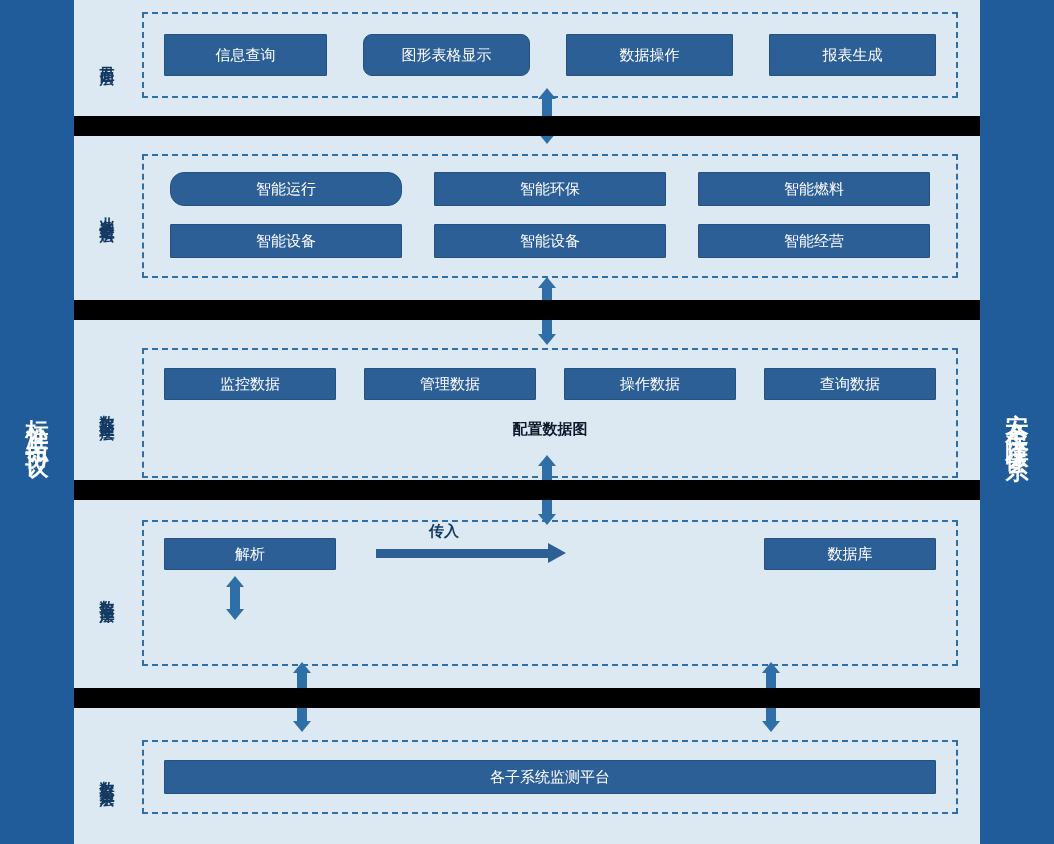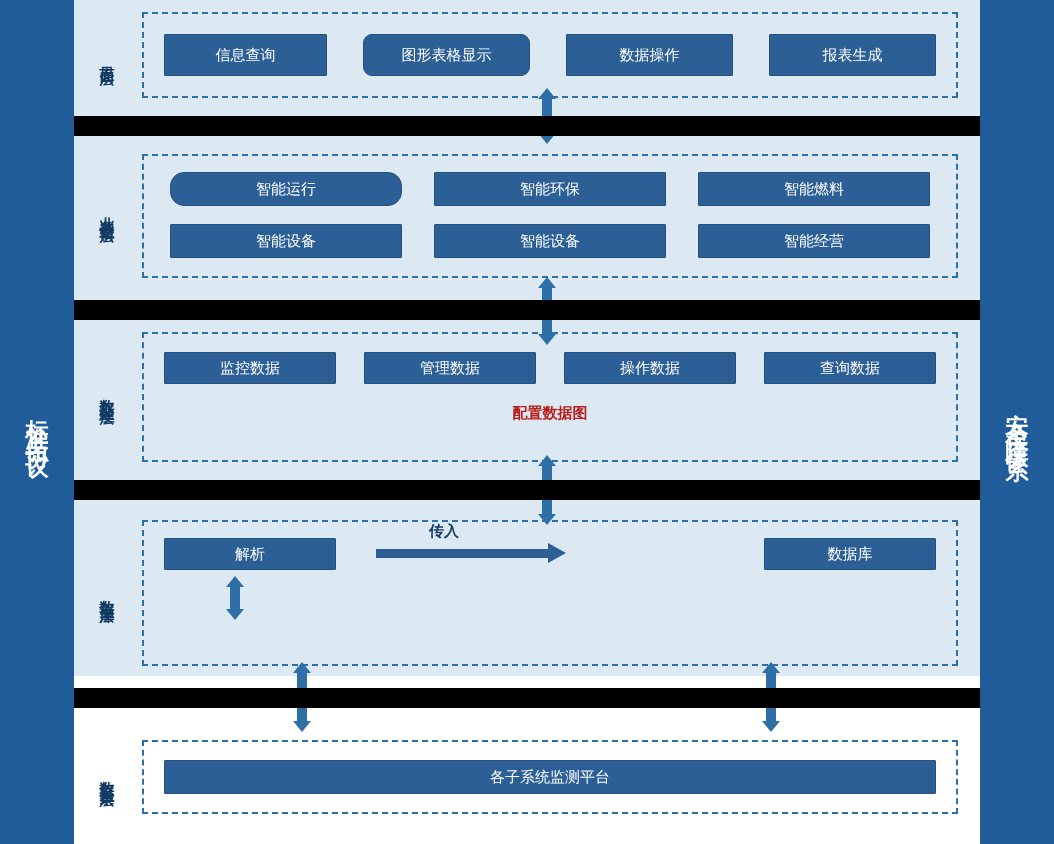--- a/index.html
+++ b/index.html
@@ -43,21 +43,21 @@
     line-height: 1;
     white-space: nowrap;
   }
 
   
   #center {
     position: absolute;
     left: 74px;
     top: 0;
     width: 906px;
-    height: 676px;
+    height: 844px;
     background: #dce9f2;
   }
 
   .layer {
     position: absolute;
     left: 0;
     width: 906px;
     box-sizing: border-box;
     display: flex;
     align-items: stretch;
@@ -212,33 +212,33 @@
     </div>
 
     <div>
       <div class="arrowHeadUp" style="left:464px; top:277px;"></div>
       <div class="vArrow" style="left:468px; top:288px; height:46px;"></div>
       <div class="arrowHeadDown" style="left:464px; top:334px;"></div>
     </div>
 
     <div class="band" style="top:300px;"></div>
 
-    <div class="layer" style="top:304px; height:180px;">
+    <div class="layer" style="top:320px; height:180px;">
       <div class="layer-label">
         <span class="vtext">数据处理层</span>
       </div>
       <div class="layer-body" style="margin-top:28px; margin-bottom:22px;">
         <div class="row" style="padding:18px 20px 0 20px;">
           <div class="box" style="width:172px;height:32px;">监控数据</div>
           <div class="box" style="width:172px;height:32px;">管理数据</div>
           <div class="box" style="width:172px;height:32px;">操作数据</div>
           <div class="box" style="width:172px;height:32px;">查询数据</div>
         </div>
         <div style="text-align:center; margin-top:20px;">
-          <span style="font-size:15px;color:#b91c1c;font-weight:bold;">配置数据图</span>
+          <span style="font-size:15px;color:#0f172a;font-weight:bold;">配置数据图</span>
         </div>
       </div>
     </div>
 
     <div>
       <div class="arrowHeadUp" style="left:464px; top:455px;"></div>
       <div class="vArrow" style="left:468px; top:466px; height:48px;"></div>
       <div class="arrowHeadDown" style="left:464px; top:514px;"></div>
     </div>
 

